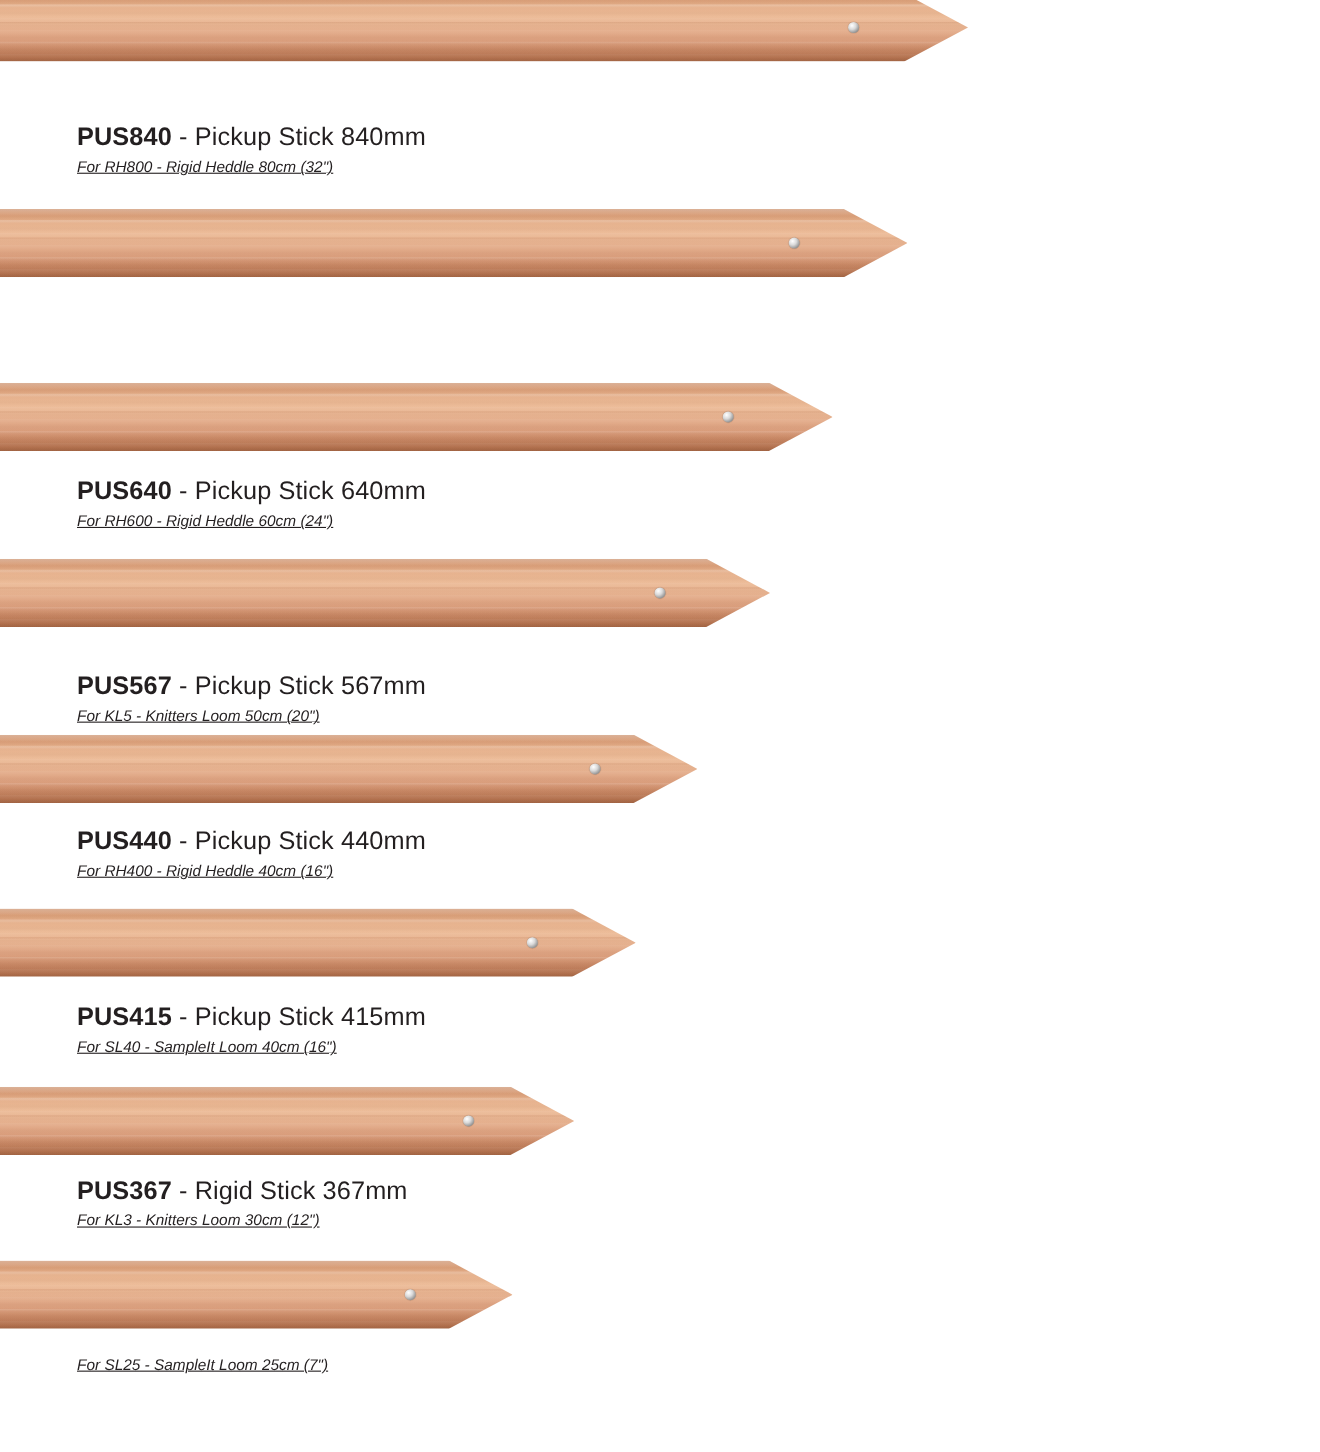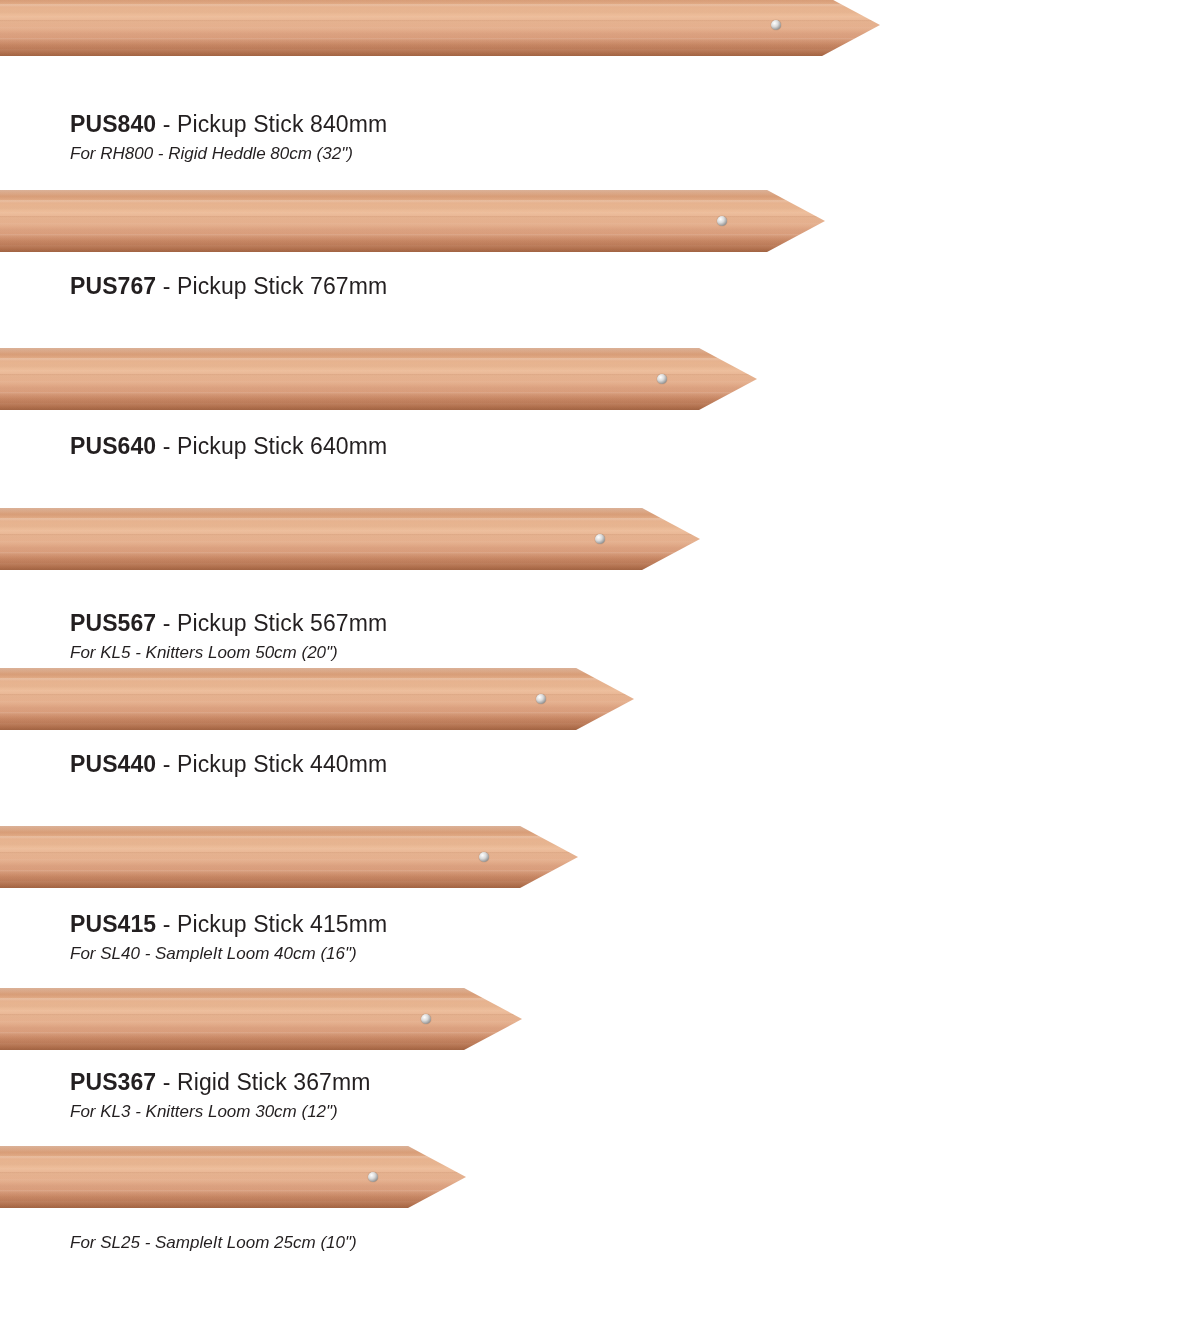--- a/index.html
+++ b/index.html
@@ -111,26 +111,27 @@
     font-size: 23px;
     color: #231f20;
     letter-spacing: 0.1px;
     line-height: 1.28;
     white-space: nowrap;
   }
   .caption .title .code {
     font-weight: bold;
   }
   .caption .subtitle {
-    font-size: 17px;
+    font-size: 14px;
     font-style: italic;
     color: #231f20;
     margin-top: 4px;
     line-height: 1.25;
     white-space: nowrap;
+    text-decoration: underline;
   }
 </style>
 </head>
 <body>
 
 <div class="page">
 
 <div class="product-row" style="top: 0px;">
       <div class="stick-wrap" style="position: absolute; left: 0px; top: -6px; width: 892px;">
         <div class="stick" style="width: 892px;">
@@ -148,34 +149,34 @@
     <div class="product-row" style="top: 0px;">
       <div class="stick-wrap" style="position: absolute; left: 0px; top: 190px; width: 837px;">
         <div class="stick" style="width: 837px;">
           <div class="grain"></div>
           <div class="grain2"></div>
           <div class="edge"></div>
         </div>
         <div class="rivet" style="left: 734px;"></div>
       </div>
       <div class="caption" style="position: absolute; left: 0px; top: 272px; margin-top: 0px;">
-        <div class="title"><span class="code">PUS767</span><span> - </span><span>Pickup Stick 767mm</span></div>
       </div>
     </div>
     <div class="product-row" style="top: 0px;">
       <div class="stick-wrap" style="position: absolute; left: 0px; top: 348px; width: 769px;">
         <div class="stick" style="width: 769px;">
           <div class="grain"></div>
           <div class="grain2"></div>
           <div class="edge"></div>
         </div>
         <div class="rivet" style="left: 674px;"></div>
       </div>
       <div class="caption" style="position: absolute; left: 0px; top: 432px; margin-top: 0px;">
         <div class="title"><span class="code">PUS640</span><span> - </span><span>Pickup Stick 640mm</span></div>
+        <div class="subtitle">For RH600 - Rigid Heddle 60cm (24")</div>
       </div>
     </div>
     <div class="product-row" style="top: 0px;">
       <div class="stick-wrap" style="position: absolute; left: 0px; top: 508px; width: 712px;">
         <div class="stick" style="width: 712px;">
           <div class="grain"></div>
           <div class="grain2"></div>
           <div class="edge"></div>
         </div>
         <div class="rivet" style="left: 612px;"></div>
@@ -189,20 +190,21 @@
       <div class="stick-wrap" style="position: absolute; left: 0px; top: 668px; width: 646px;">
         <div class="stick" style="width: 646px;">
           <div class="grain"></div>
           <div class="grain2"></div>
           <div class="edge"></div>
         </div>
         <div class="rivet" style="left: 553px;"></div>
       </div>
       <div class="caption" style="position: absolute; left: 0px; top: 750px; margin-top: 0px;">
         <div class="title"><span class="code">PUS440</span><span> - </span><span>Pickup Stick 440mm</span></div>
+        <div class="subtitle">For RH400 - Rigid Heddle 40cm (16")</div>
       </div>
     </div>
     <div class="product-row" style="top: 0px;">
       <div class="stick-wrap" style="position: absolute; left: 0px; top: 826px; width: 590px;">
         <div class="stick" style="width: 590px;">
           <div class="grain"></div>
           <div class="grain2"></div>
           <div class="edge"></div>
         </div>
         <div class="rivet" style="left: 496px;"></div>
@@ -229,16 +231,16 @@
     <div class="product-row" style="top: 0px;">
       <div class="stick-wrap" style="position: absolute; left: 0px; top: 1146px; width: 478px;">
         <div class="stick" style="width: 478px;">
           <div class="grain"></div>
           <div class="grain2"></div>
           <div class="edge"></div>
         </div>
         <div class="rivet" style="left: 385px;"></div>
       </div>
       <div class="caption" style="position: absolute; left: 0px; top: 1228px; margin-top: 0px;">
-        <div class="subtitle">For SL25 - SampleIt Loom 25cm (10")</div>
+        <div class="subtitle">For SL25 - SampleIt Loom 25cm (7")</div>
       </div>
     </div>
   </div>
 
 </body></html>

